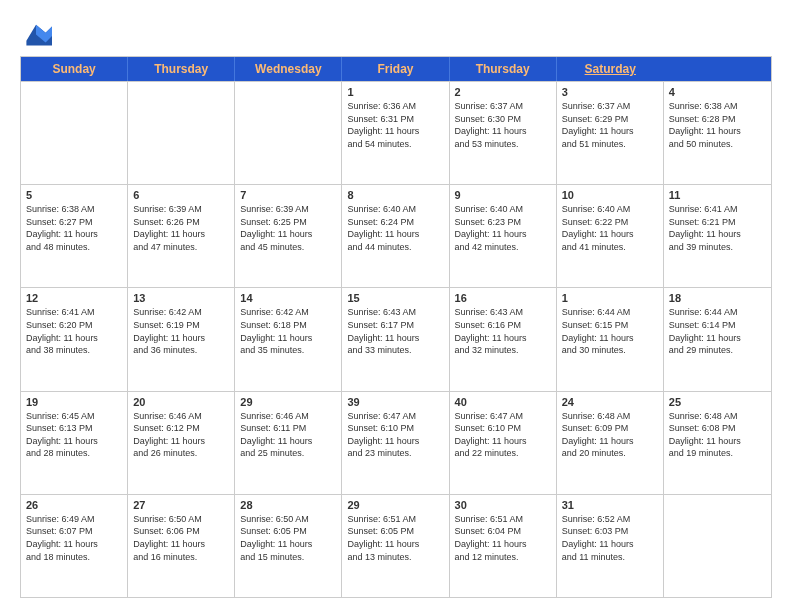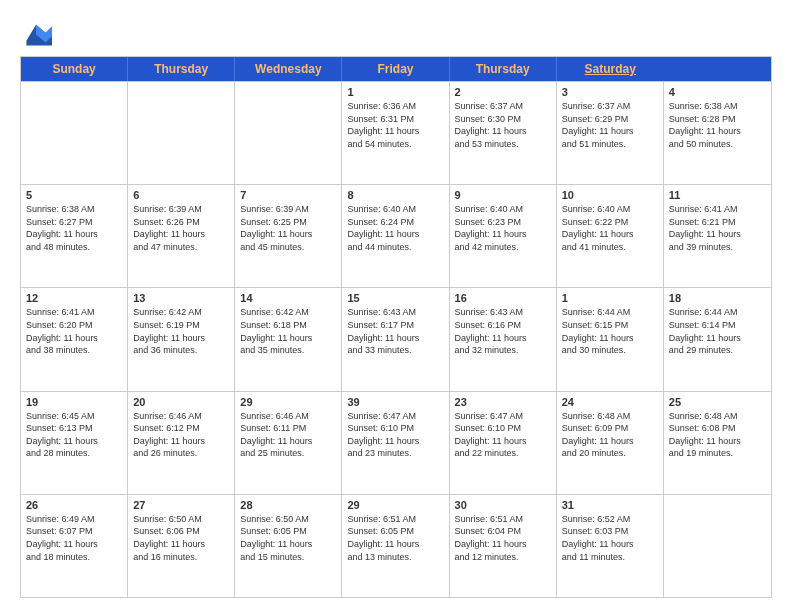--- a/index.html
+++ b/index.html
@@ -302,21 +302,21 @@
 and 25 minutes.</div>
           </div>
           <div class="day-cell">
             <span class="day-number">39</span>
             <div class="day-info" style="white-space: pre-line;">Sunrise: 6:47 AM
 Sunset: 6:10 PM
 Daylight: 11 hours
 and 23 minutes.</div>
           </div>
           <div class="day-cell">
-            <span class="day-number">23</span>
+            <span class="day-number">40</span>
             <div class="day-info" style="white-space: pre-line;">Sunrise: 6:47 AM
 Sunset: 6:10 PM
 Daylight: 11 hours
 and 22 minutes.</div>
           </div>
           <div class="day-cell">
             <span class="day-number">24</span>
             <div class="day-info" style="white-space: pre-line;">Sunrise: 6:48 AM
 Sunset: 6:09 PM
 Daylight: 11 hours

